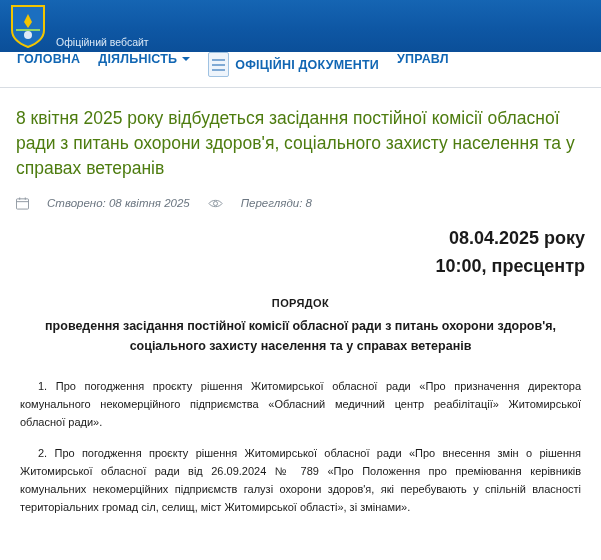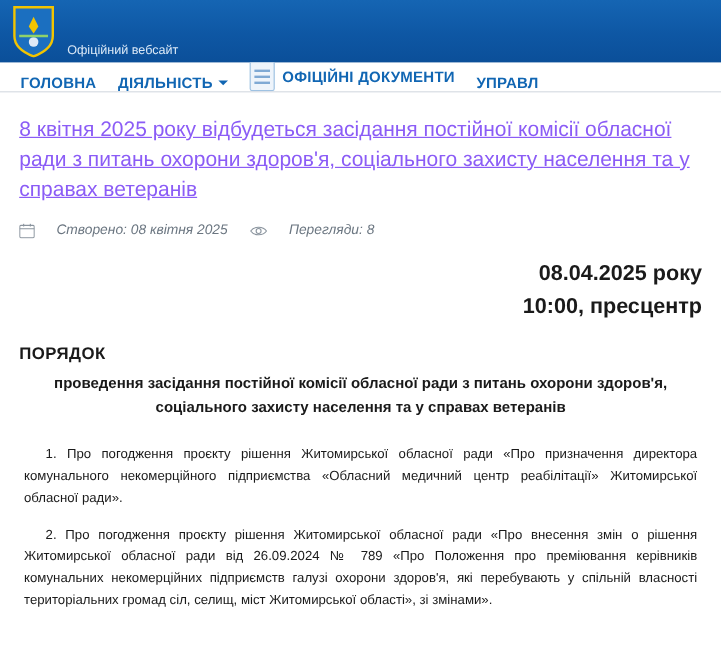--- a/index.html
+++ b/index.html
@@ -51,25 +51,25 @@
   .brand-sub {
     font-size: 10.5px;
     color: #dbe9f7;
     margin-top: 4px;
     margin-left: 42px;
     white-space: nowrap;
   }
 
   
   .nav {
-    height: 25px;
+    height: 36px;
     background: #ffffff;
     border-bottom: 1px solid #d8dde3;
     display: flex;
-    align-items: flex-end;
+    align-items: flex-start;
     padding: 0 8px;
     box-sizing: border-box;
     overflow: hidden;
     white-space: nowrap;
   }
   .nav-item {
     font-size: 12.5px;
     font-weight: bold;
     color: #1166b3;
     text-transform: uppercase;
@@ -109,24 +109,23 @@
   .doc-icon::after  { top: 11px; box-shadow: 0 5px 0 #7fa9d4; }
 
   
   .content {
     padding: 18px 16px 0 16px;
     box-sizing: border-box;
   }
   .article-title {
     font-size: 17.5px;
     line-height: 1.42;
-    color: #8b5cf6;
+    color: #4d7c0f;
     font-weight: normal;
     margin: 0 0 16px 0;
-    text-decoration: underline;
   }
   .meta-row {
     display: flex;
     align-items: center;
     gap: 18px;
     font-size: 11.5px;
     color: #6b7681;
     margin-bottom: 14px;
   }
   .meta-item {
@@ -140,21 +139,22 @@
   .right-block {
     text-align: right;
     font-size: 18px;
     font-weight: bold;
     color: #1a1a1a;
     line-height: 1.6;
     margin: 10px 0 16px 0;
   }
 
   .order-title {
-    font-size: 14px;
+    text-align: center;
+    font-size: 11px;
     font-weight: bold;
     color: #1a1a1a;
     margin-bottom: 8px;
     letter-spacing: 0.4px;
   }
   .order-sub {
     text-align: center;
     font-size: 12.5px;
     font-weight: bold;
     color: #1a1a1a;

